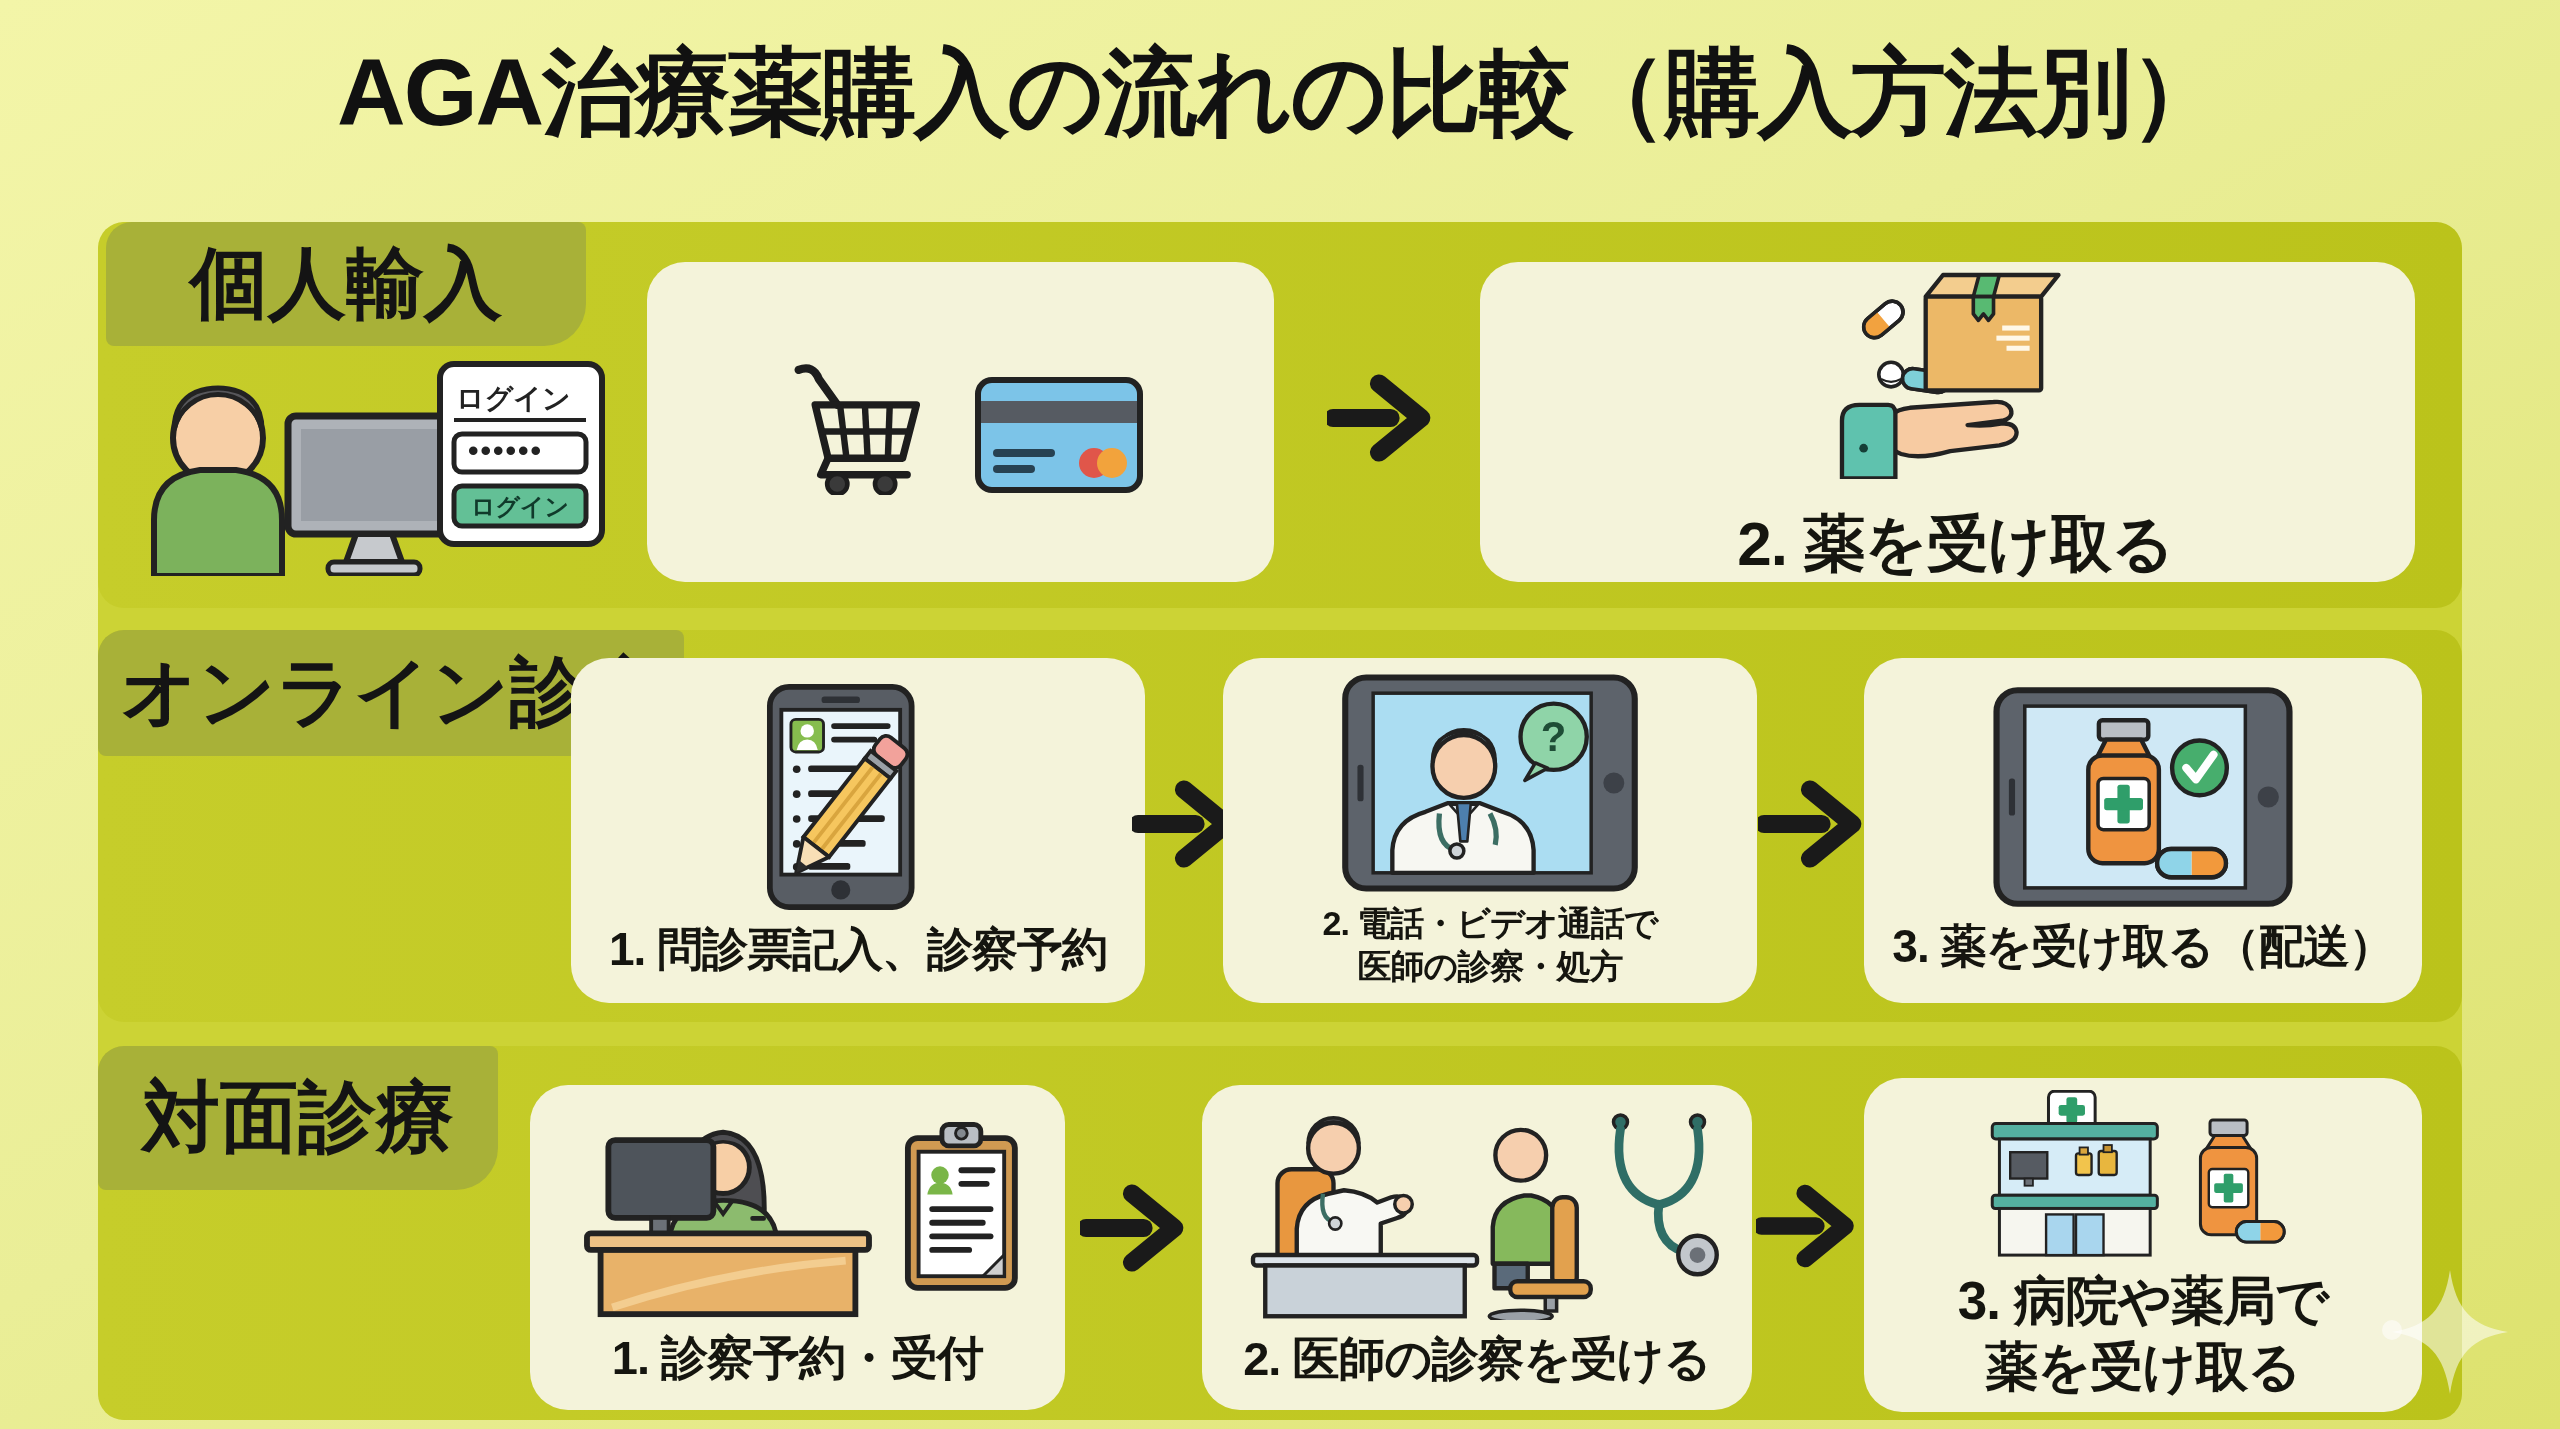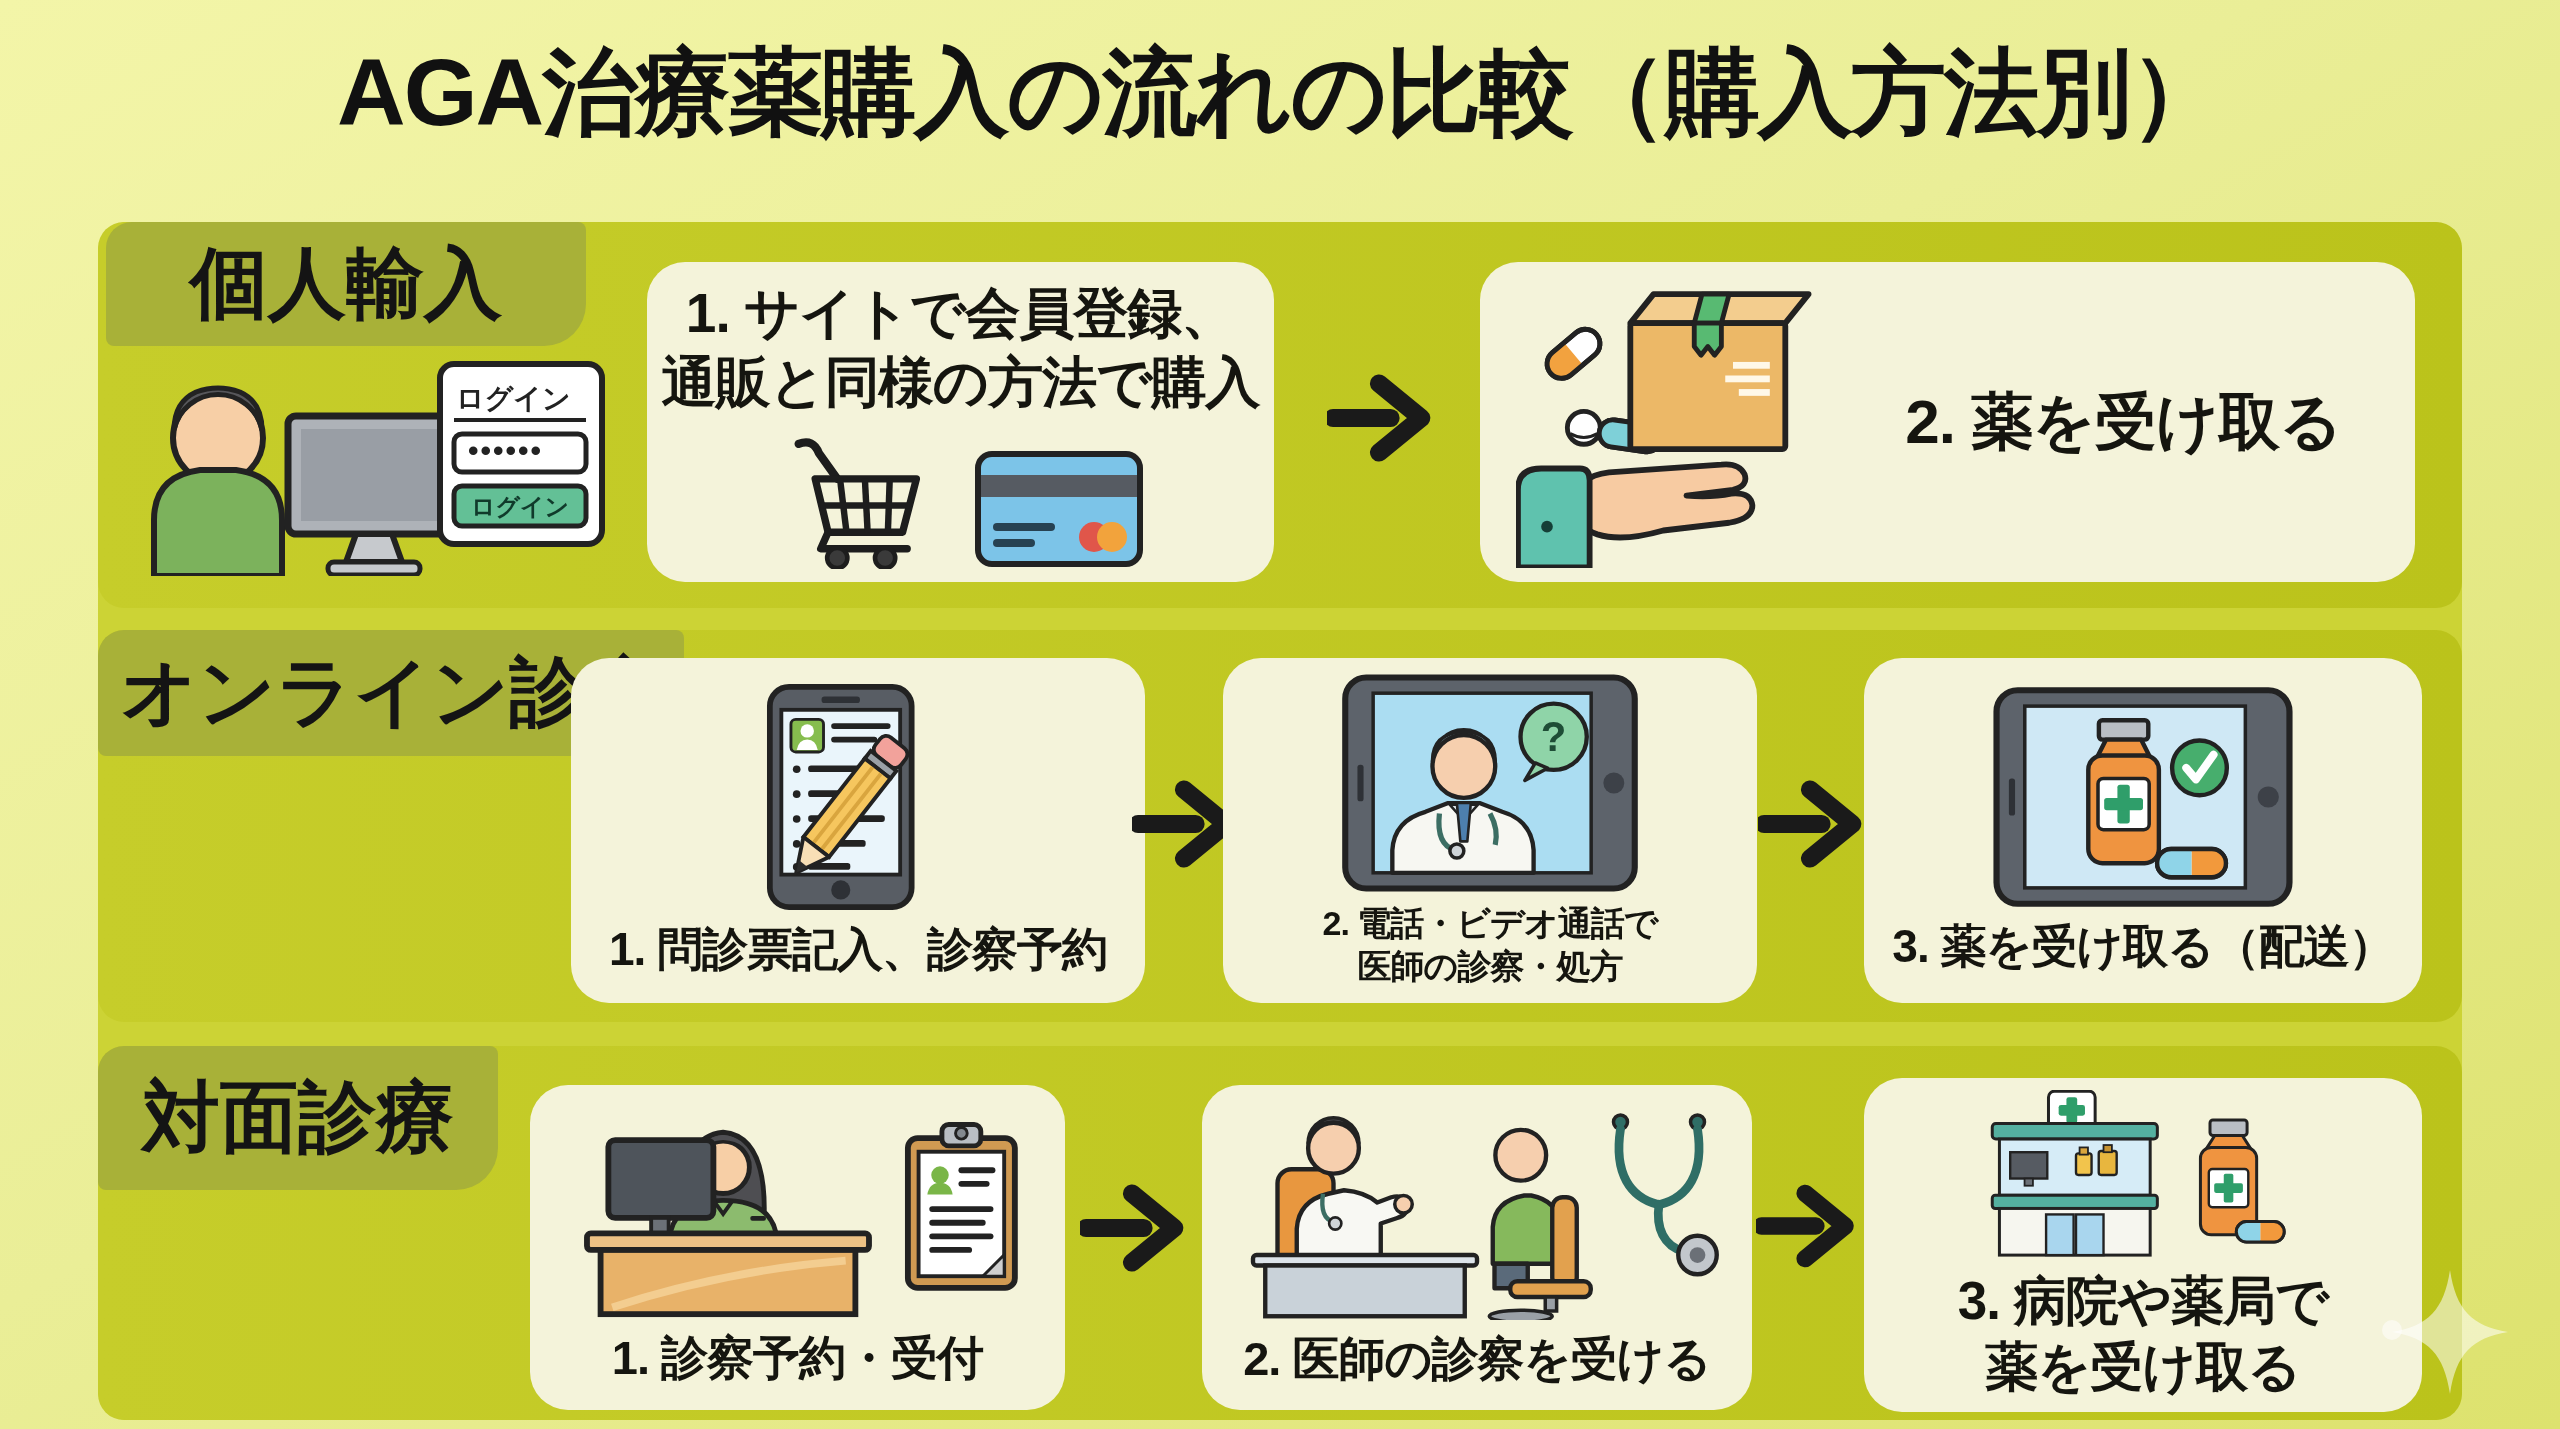--- a/index.html
+++ b/index.html
@@ -57,21 +57,21 @@
     align-items:center;justify-content:center;
     box-sizing:border-box;gap:10px;
   }
   .caption{
     font-weight:800;color:var(--text);
     text-align:center;line-height:1.25;letter-spacing:-1px;
     white-space:nowrap;
   }
   .card-r1c1{left:647px;top:262px;width:627px;height:320px;padding:14px 8px 10px;}
   .card-r1c1 .caption{font-size:55px;}
-  .card-r1c2{left:1480px;top:262px;width:935px;height:320px;flex-direction:row;justify-content:flex-start;padding:0 20px 0 36px;gap:26px;}
+  .card-r1c2{left:1480px;top:262px;width:935px;height:320px;flex-direction:column;justify-content:flex-start;padding:0 20px 0 36px;gap:26px;}
   .card-r1c2 .caption{font-size:62px;flex:1;}
   .card-r2c1{left:571px;top:658px;width:574px;height:345px;padding:16px 6px;}
   .card-r2c2{left:1223px;top:658px;width:534px;height:345px;padding:16px 6px;}
   .card-r2c3{left:1864px;top:658px;width:558px;height:345px;padding:16px 6px;}
   .card-r2c1 .caption,.card-r2c3 .caption{font-size:46px;}
   .card-r2c2 .caption{font-size:34px;}
   .card-r3c1{left:530px;top:1085px;width:535px;height:325px;padding:14px 6px;}
   .card-r3c2{left:1202px;top:1085px;width:550px;height:325px;padding:14px 6px;}
   .card-r3c3{left:1864px;top:1078px;width:558px;height:334px;padding:12px 6px;}
   .card-r3c1 .caption,.card-r3c2 .caption{font-size:47px;text-align:center;}
@@ -113,24 +113,20 @@
     <rect x="302" y="6" width="162" height="180" rx="14" fill="#ffffff" stroke="#222" stroke-width="6"></rect>
     <text x="318" y="50" font-size="28" font-weight="bold" fill="#222">ログイン</text>
     <line x1="316" y1="62" x2="448" y2="62" stroke="#222" stroke-width="4"></line>
     <rect x="316" y="76" width="132" height="38" rx="8" fill="#ffffff" stroke="#222" stroke-width="5"></rect>
     <text x="330" y="103" font-size="30" font-weight="bold" fill="#222" letter-spacing="2">••••••</text>
     <rect x="316" y="128" width="132" height="40" rx="8" fill="#63c096" stroke="#222" stroke-width="5"></rect>
     <text x="382" y="157" font-size="24" font-weight="bold" fill="#103a2b" text-anchor="middle">ログイン</text>
   </svg>
 
   <div class="card card-r1c1">
-    <div>
-      <div class="caption">1. サイトで会員登録、</div>
-      <div class="caption">通販と同様の方法で購入</div>
-    </div>
     <div class="icons-row">
       <svg width="150" height="138" viewBox="0 0 160 150">
         <path d="M22,14 Q38,8 44,24 L64,52" fill="none" stroke="#1d1d1d" stroke-width="9" stroke-linecap="round"></path>
         <path d="M40,52 H150 L135,110 H54 Z" fill="none" stroke="#1d1d1d" stroke-width="8" stroke-linejoin="round"></path>
         <line x1="67" y1="52" x2="74" y2="110" stroke="#1d1d1d" stroke-width="7"></line>
         <line x1="94" y1="52" x2="97" y2="110" stroke="#1d1d1d" stroke-width="7"></line>
         <line x1="121" y1="52" x2="119" y2="110" stroke="#1d1d1d" stroke-width="7"></line>
         <line x1="46" y1="81" x2="143" y2="81" stroke="#1d1d1d" stroke-width="7"></line>
         <path d="M54,110 L46,128 L140,128" fill="none" stroke="#1d1d1d" stroke-width="8" stroke-linecap="round" stroke-linejoin="round"></path>
         <circle cx="64" cy="138" r="11" fill="#3a3a3a" stroke="#1d1d1d" stroke-width="5"></circle>

